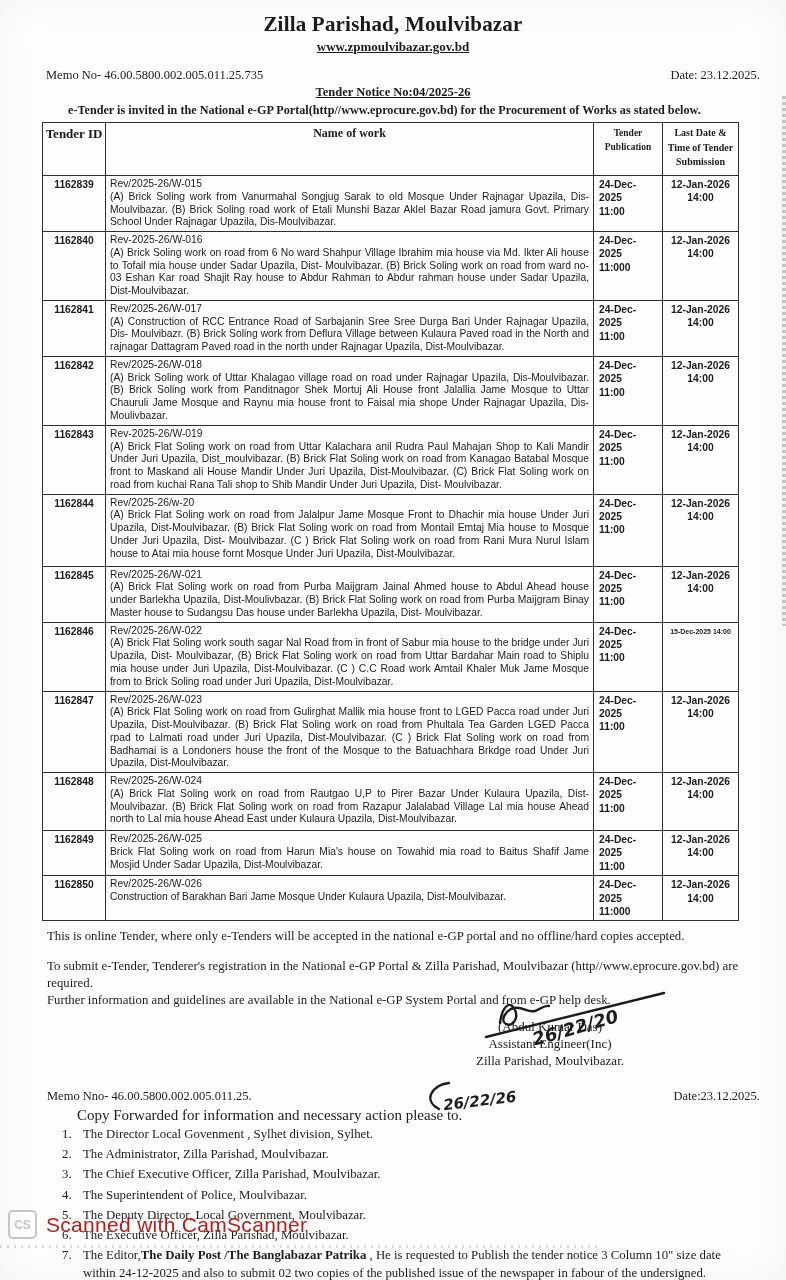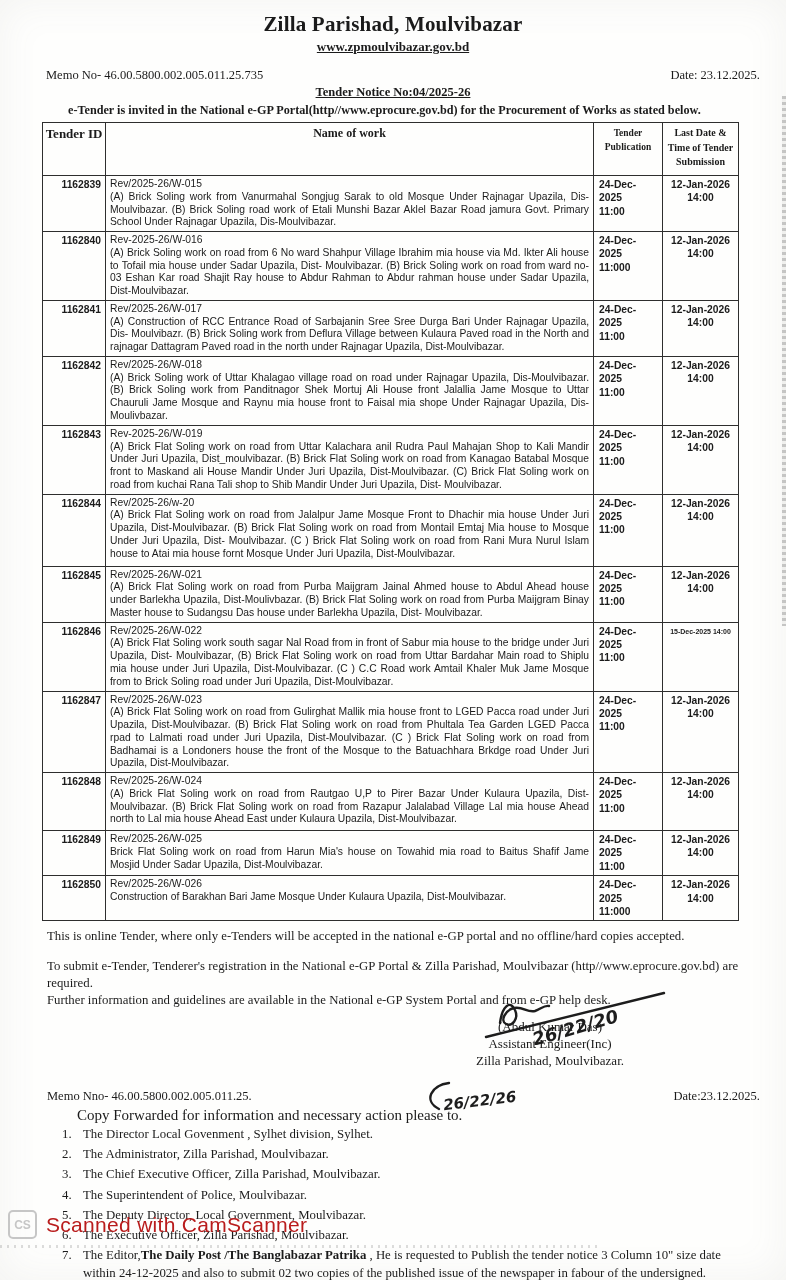--- a/index.html
+++ b/index.html
@@ -29,21 +29,21 @@
   }
   table.tender th, table.tender td{ border:1.5px solid #2e2e2e; vertical-align:top; }
   col.c1{width:63px;} col.c2{width:488px;} col.c3{width:69px;} col.c4{width:76px;}
   th{ font-family:"Liberation Serif", serif; font-weight:bold; padding:3px 2px; }
   th.h-id{ font-size:13px;margin-top:44px; }
   th.h-work{ font-size:12px; }
   th.h-pub{ font-size:9.5px; line-height:1.5;}
   th.h-last{ font-size:10px; line-height:1.45; }
   thead tr{ height:53px; }
   td{ font-family:"Liberation Sans", sans-serif; font-size:10.3px; line-height:1.24; padding:2px 4px; }
-  td.c-id{ font-weight:bold; text-align:right; padding-top:3px; }
+  td.c-id{ font-weight:bold; text-align:center; padding-top:3px; }
   td.c-work .desc{ text-align:justify; }
   td.c-pub{ font-weight:bold; padding-left:5px; line-height:1.3; }
   td.c-last{ font-weight:bold; text-align:center; line-height:1.3; }
   td.c-last.small{ font-size:7px; padding-top:4px; }
   tbody tr:nth-child(1){height:48px}
   tbody tr:nth-child(2){height:60px}
   tbody tr:nth-child(3){height:47px}
   tbody tr:nth-child(4){height:65px}
   tbody tr:nth-child(5){height:63px}
   tbody tr:nth-child(6){height:72px}

